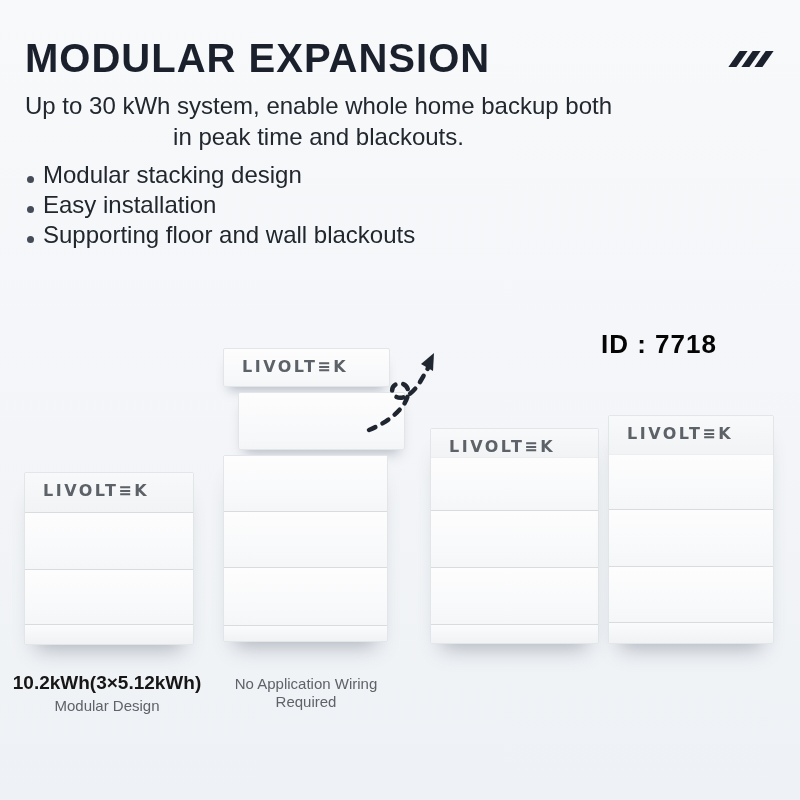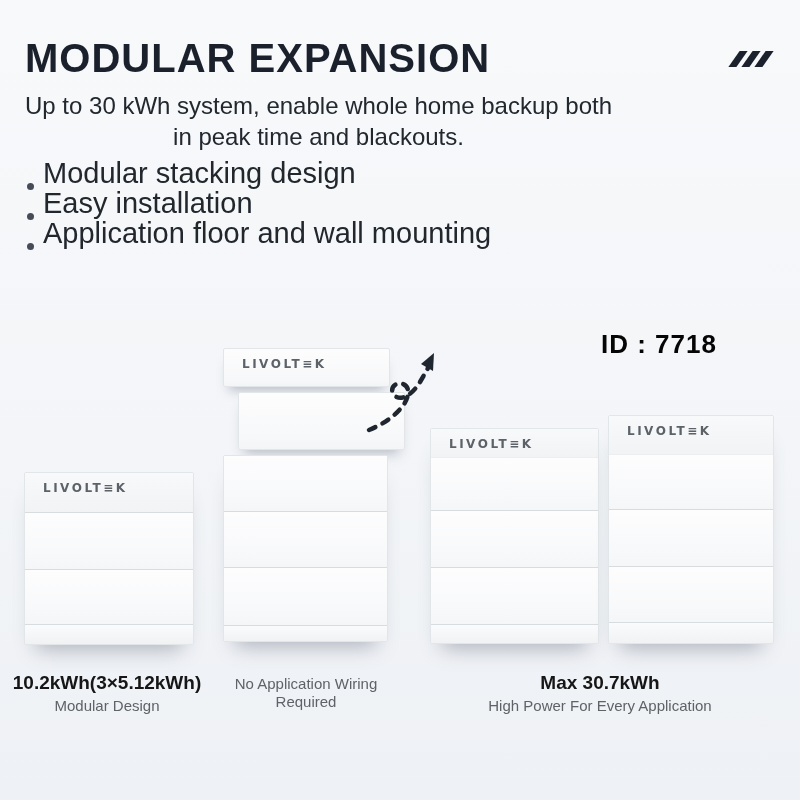--- a/index.html
+++ b/index.html
@@ -11,32 +11,32 @@
   
   .title{
     position:absolute;left:25px;top:36px;margin:0;
     font-size:40px;font-weight:800;letter-spacing:1px;color:#1b212c;
   }
   .slashes{position:absolute;left:734px;top:51px;display:flex;gap:5px;}
   .slashes i{display:block;width:8px;height:16px;background:#1c222d;transform:skewX(-35deg);}
   .subtitle{position:absolute;left:25px;top:90px;margin:0;
     font-size:24px;line-height:31px;color:#23282f;text-align:center;}
   .bullets{position:absolute;left:27px;top:160px;margin:0;padding:0;list-style:none;}
-  .bullets li{display:flex;align-items:flex-end;height:30px;font-size:29px;color:#22272e;}
+  .bullets li{display:flex;align-items:center;height:30px;font-size:24px;color:#22272e;}
   .bullets .dot{width:7px;height:7px;border-radius:50%;background:#454c57;margin:9px 9px 0 0;flex:none;}
   
   .stack{position:absolute;border:1px solid #e3e6e9;border-radius:2px;
     box-shadow:0 16px 20px -12px rgba(88,98,114,.45);}
   .sec{position:relative;background:linear-gradient(180deg,#fdfdfe 0%,#f8f9fa 70%,#f5f6f7 100%);}
   .sec.cover{background:linear-gradient(180deg,#f8f9fa,#f2f3f5);}
   .sec.base{background:linear-gradient(180deg,#fafbfc,#f1f2f4);}
   .sec + .sec{border-top:1px solid #d9dcdf;}
   .sec.faint{border-top:1px solid #eceeef;}
   .logo{display:inline-block;margin:8px 0 0 18px;
-    font-family:"DejaVu Sans",sans-serif;font-size:12px;font-weight:bold;
+    font-family:"DejaVu Sans",sans-serif;font-size:16px;font-weight:bold;
     letter-spacing:2.5px;color:#5d6268;white-space:nowrap;}
   .piece{position:absolute;border:1px solid #e3e6e9;border-radius:2px;
     box-shadow:0 9px 12px -6px rgba(88,98,114,.4);
     background:linear-gradient(180deg,#fdfdfe 0%,#f7f8f9 80%,#f4f5f6 100%);}
   .arrow-svg{position:absolute;left:357px;top:340px;width:100px;height:100px;}
   .id-label{position:absolute;left:601px;top:329px;
     font-size:26px;font-weight:800;letter-spacing:1px;color:#050505;}
   
   .caption{position:absolute;top:672px;text-align:center;}
   .caption .cap-title{font-size:19px;font-weight:bold;color:#161616;line-height:22px;}
@@ -64,21 +64,21 @@
     <li>
       <span class="dot"></span>
       <span>Modular stacking design</span>
     </li>
     <li>
       <span class="dot"></span>
       <span>Easy installation</span>
     </li>
     <li>
       <span class="dot"></span>
-      <span>Application floor and wall mounting</span>
+      <span>Supporting floor and wall blackouts</span>
     </li>
   </ul>
 
   <div class="id-label">ID : 7718</div>
 
   <div class="stack" style="left:24px;top:472px;width:168px;">
     <div class="sec cover" style="height:39px;">
       <span class="logo">LIVOLT≡K</span>
     </div>
     <div class="sec" style="height:56px;"></div>
@@ -122,18 +122,14 @@
     <div class="sec base" style="height:20px;"></div>
   </div>
 
   <div class="caption" style="left:7px;width:200px;">
     <div class="cap-title">10.2kWh(3×5.12kWh)</div>
     <div class="cap-sub">Modular Design</div>
   </div>
   <div class="caption" style="left:206px;width:200px;">
     <div class="cap-sub">No Application Wiring Required</div>
   </div>
-  <div class="caption" style="left:475px;width:250px;">
-    <div class="cap-title">Max 30.7kWh</div>
-    <div class="cap-sub">High Power For Every Application</div>
-  </div>
 
 </div>
 
 </body></html>

